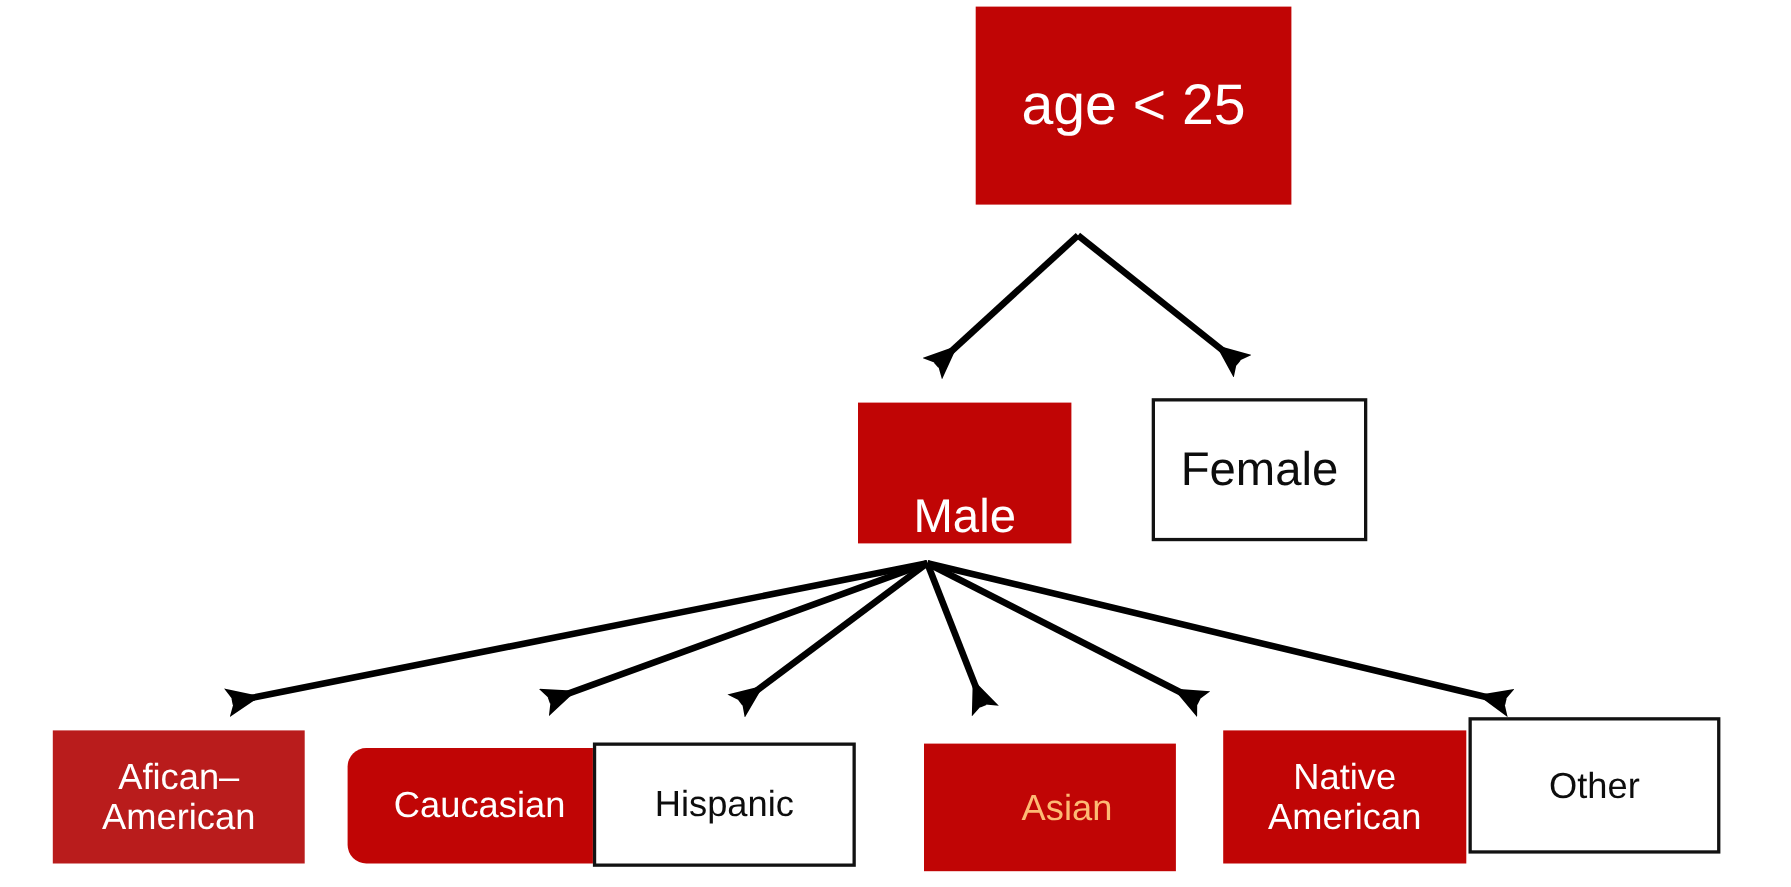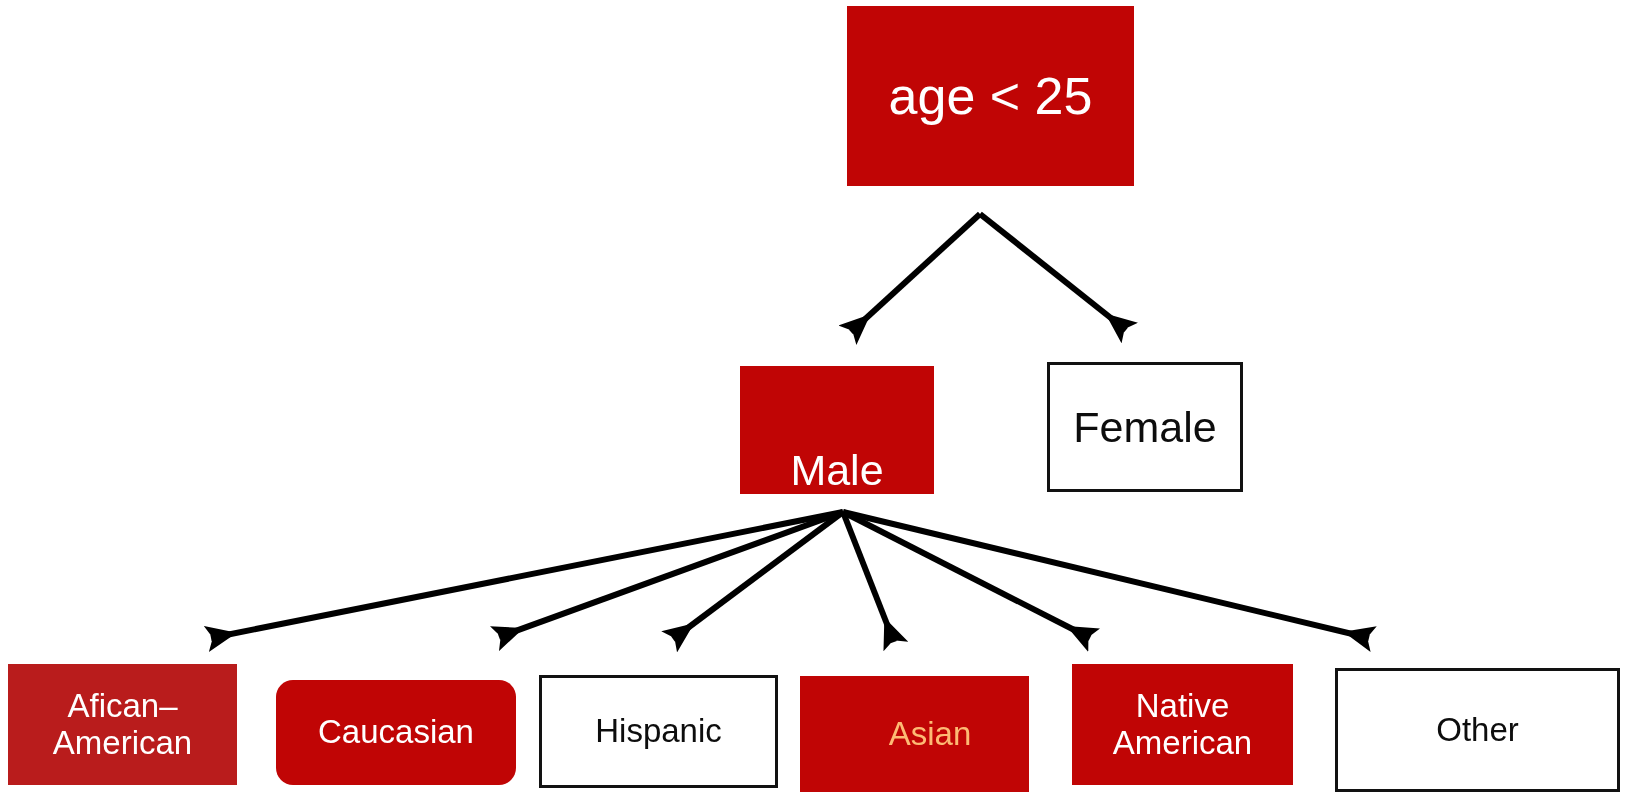--- a/index.html
+++ b/index.html
@@ -30,20 +30,21 @@
     align-items: center;
     justify-content: center;
     text-align: center;
     line-height: 1.12;
     white-space: pre-line;
   }
   .node.filled {
     background: #c00505;
     color: #ffffff;
     border: none;
+    margin-left: 40px;
   }
   .node.outlined {
     background: #ffffff;
     color: #0d0d0d;
     border: 3px solid #b91c1c;
   }
   .node-label {
     display: block;
     width: 100%;
     padding: 0 6px;
@@ -75,15 +76,15 @@
       <div class="node filled" style="left: 847px; top: 6px; width: 287px; height: 180px; font-size: 52px; background: rgb(192, 5, 5); color: rgb(255, 255, 255);"><span class="node-label">age &lt; 25</span></div>
       <div class="node filled" style="left: 740px; top: 366px; width: 194px; height: 128px; font-size: 43px; background: rgb(192, 5, 5); color: rgb(255, 255, 255); align-items: flex-end;"><span class="node-label">Male</span></div>
       <div class="node outlined" style="left: 1047px; top: 362px; width: 196px; height: 130px; font-size: 43px; background: rgb(255, 255, 255); color: rgb(13, 13, 13); border-color: rgb(18, 18, 18);"><span class="node-label">Female</span></div>
       <div class="node filled" style="left: 8px; top: 664px; width: 229px; height: 121px; font-size: 33px; background: #b91c1c; color: rgb(255, 255, 255);"><span class="node-label">Afican–
 American</span></div>
       <div class="node filled" style="left: 276px; top: 680px; width: 240px; height: 105px; font-size: 33px; background: rgb(192, 5, 5); color: rgb(255, 255, 255); border-radius: 17px;"><span class="node-label">Caucasian</span></div>
       <div class="node outlined" style="left: 539px; top: 675px; width: 239px; height: 113px; font-size: 33px; background: rgb(255, 255, 255); color: rgb(13, 13, 13); border-color: rgb(18, 18, 18);"><span class="node-label">Hispanic</span></div>
       <div class="node filled" style="left: 800px; top: 676px; width: 229px; height: 116px; font-size: 33px; background: rgb(192, 5, 5); color: #fdba74; padding-left: 31px;"><span class="node-label">Asian</span></div>
       <div class="node filled" style="left: 1072px; top: 664px; width: 221px; height: 121px; font-size: 33px; background: rgb(192, 5, 5); color: rgb(255, 255, 255);"><span class="node-label">Native
 American</span></div>
-      <div class="node outlined" style="left: 1335px; top: 652px; width: 285px; height: 124px; font-size: 33px; background: rgb(255, 255, 255); color: rgb(13, 13, 13); border-color: rgb(18, 18, 18); margin-top: 16px;"><span class="node-label">Other</span></div>
+      <div class="node outlined" style="left: 1335px; top: 652px; width: 229px; height: 124px; font-size: 33px; background: rgb(255, 255, 255); color: rgb(13, 13, 13); border-color: rgb(18, 18, 18);"><span class="node-label">Other</span></div>
     </div>
 </div>
 
 </body></html>

